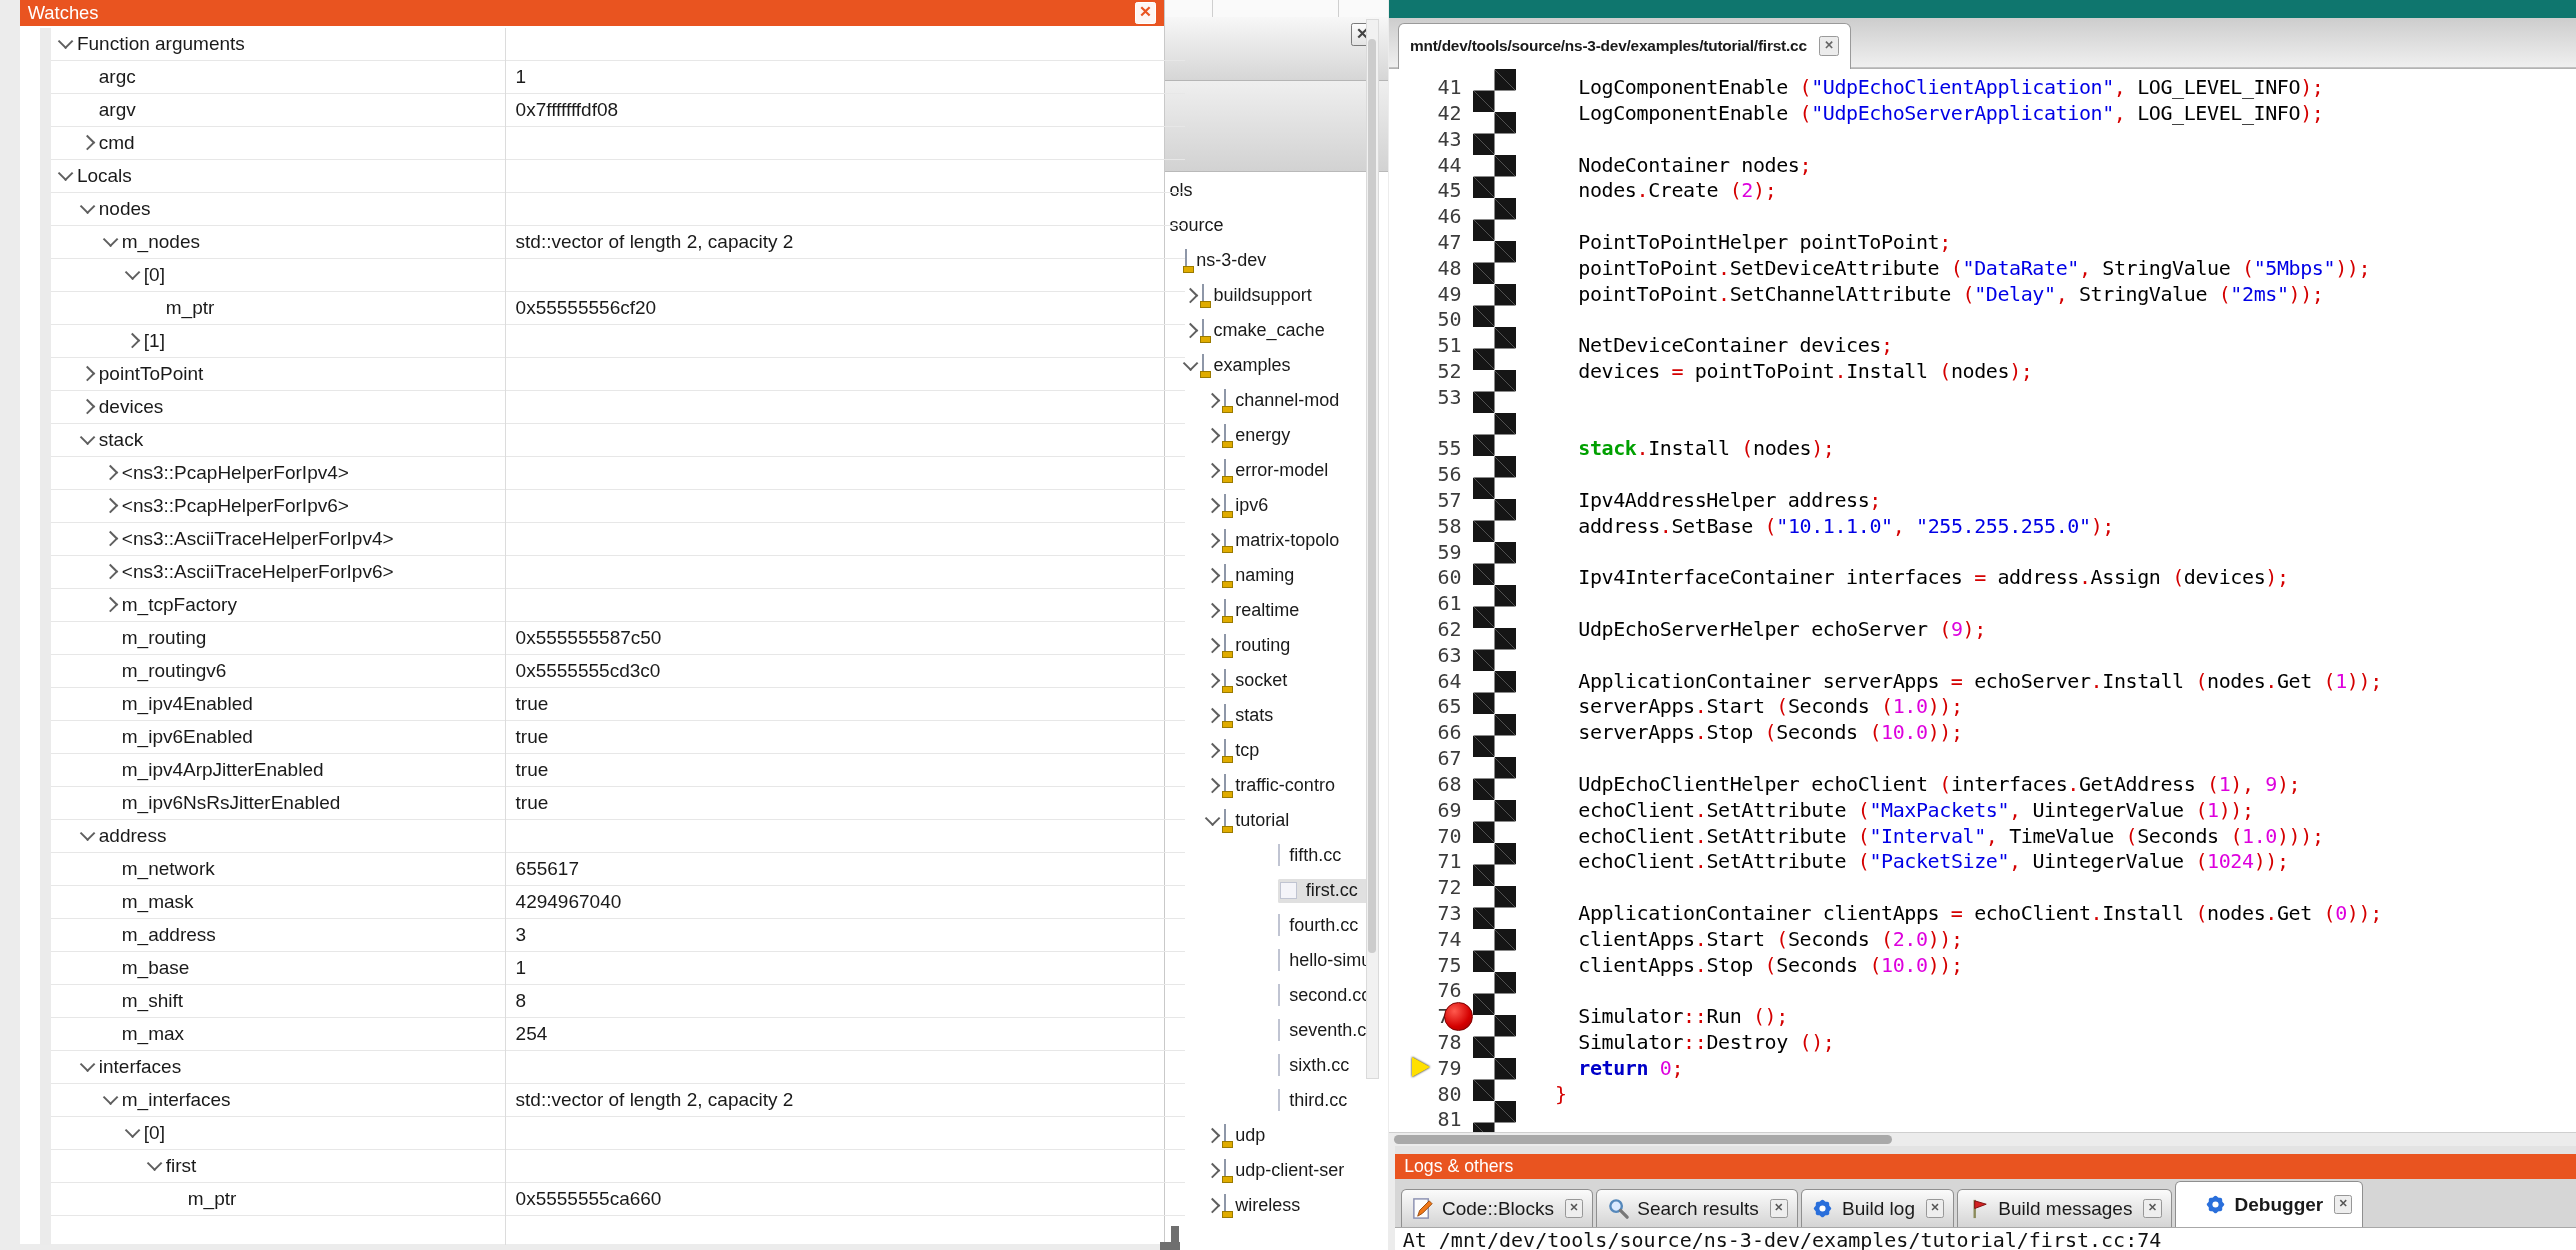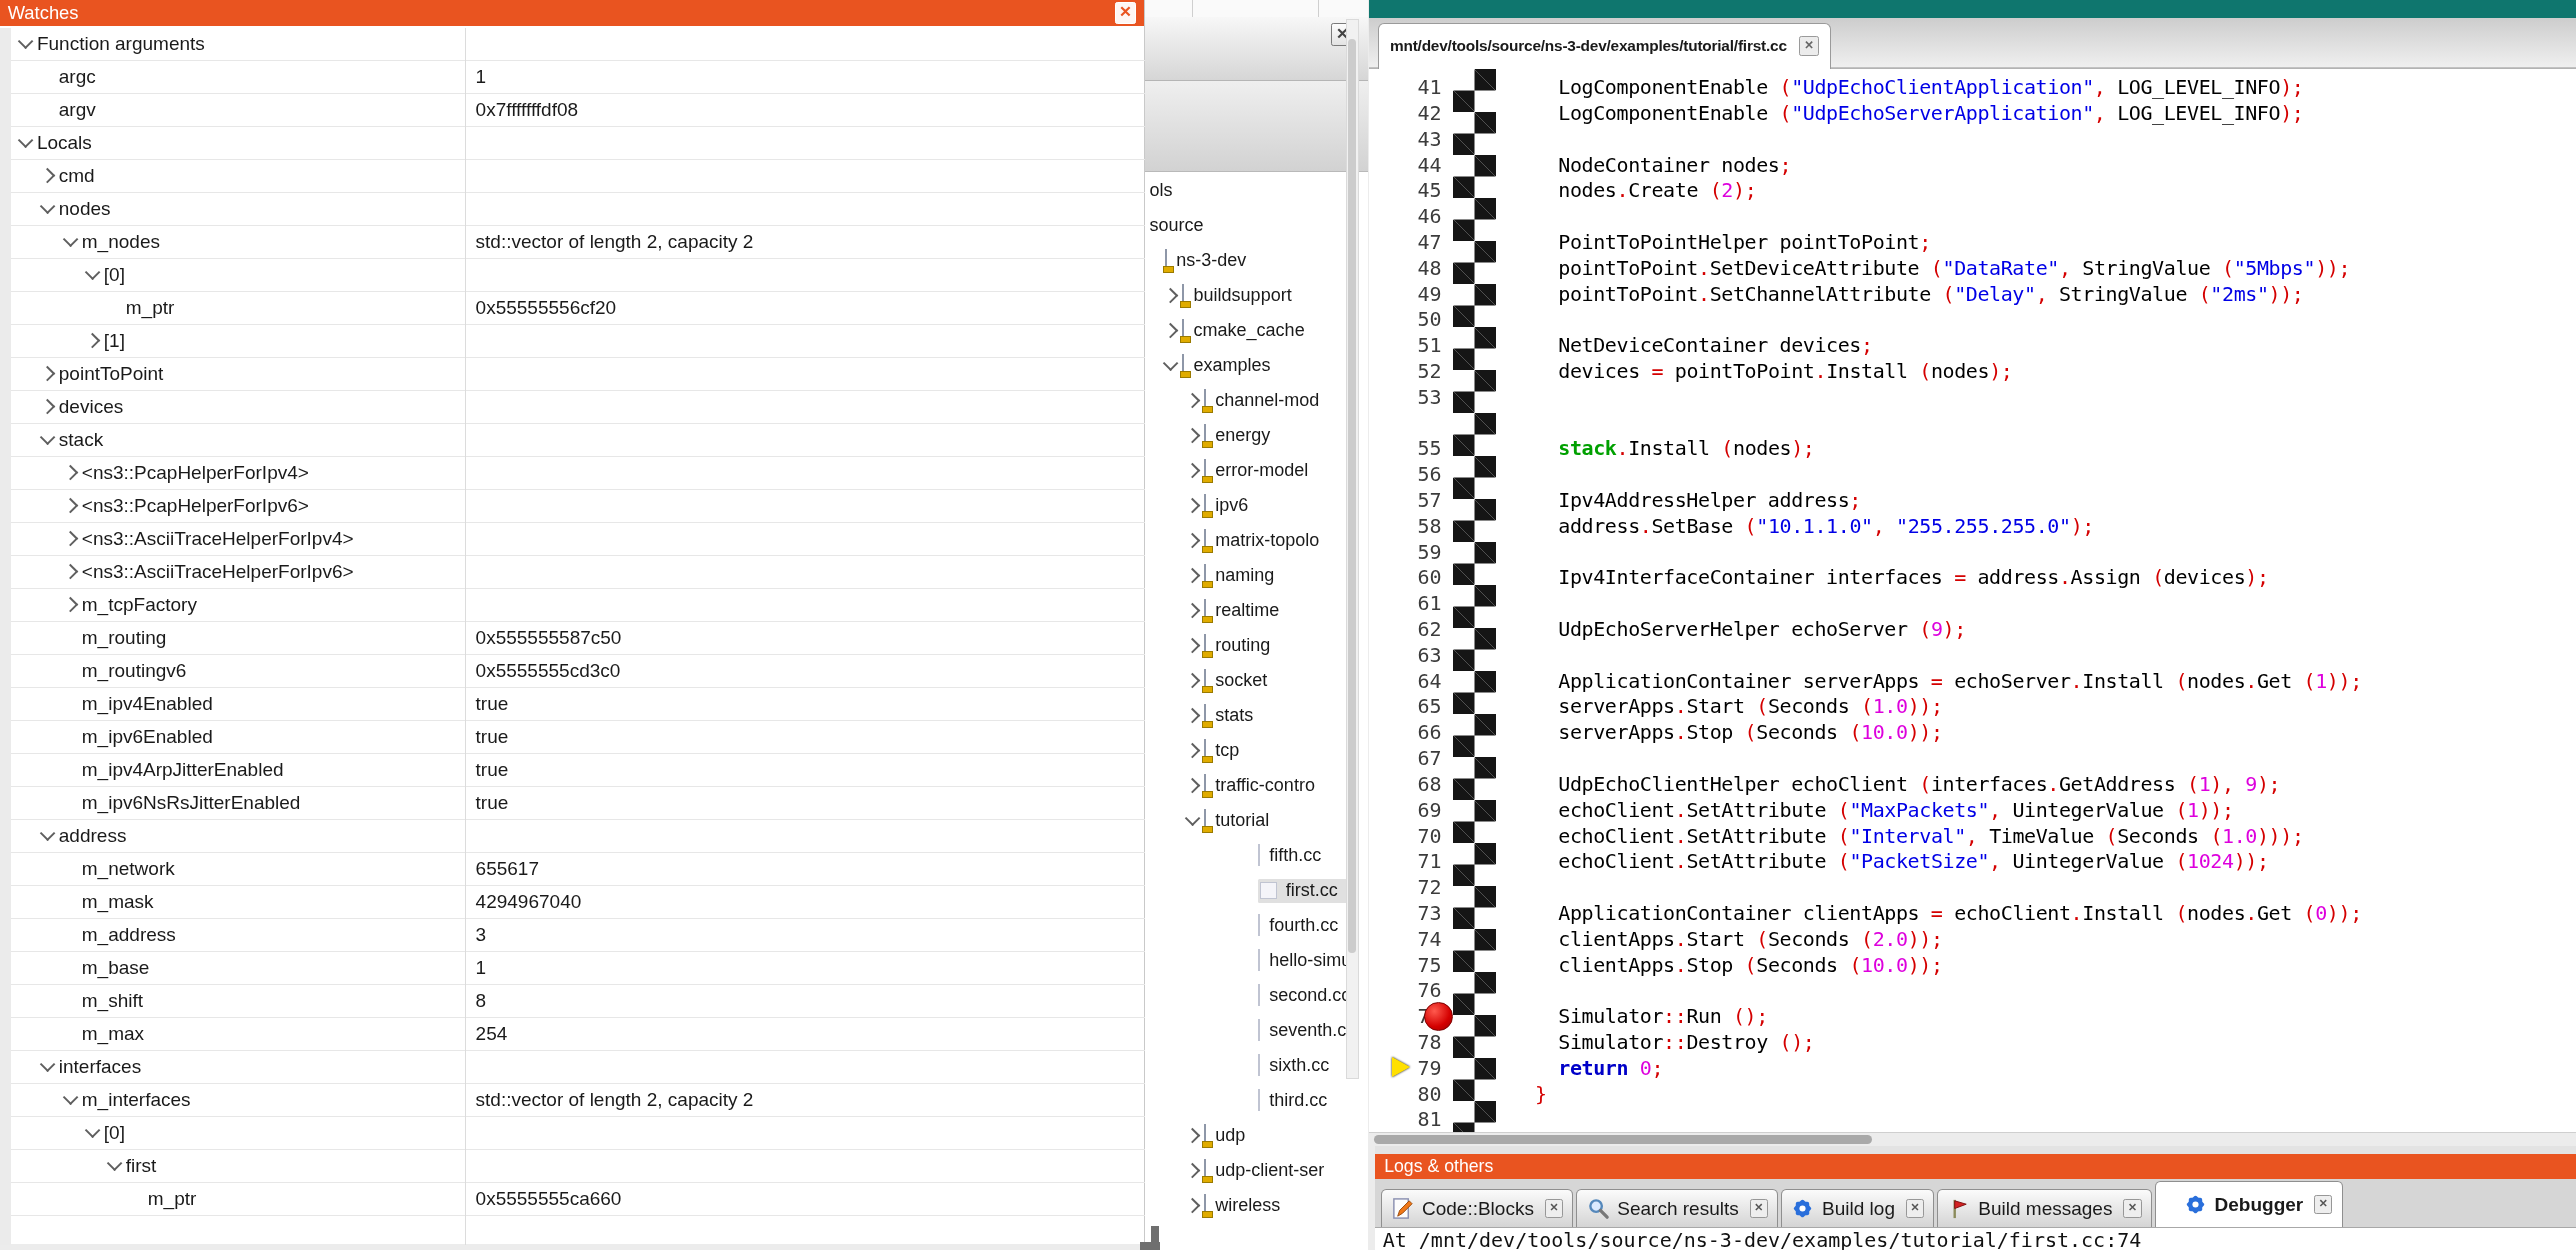--- a/index.html
+++ b/index.html
@@ -1,18 +1,18 @@
 <!DOCTYPE html>
 <html style="--accent: #e95420; --c-str: #0000e6; --c-num: #dd00dd; --c-pun: #d40000; --c-kw: #0000c8; --c-hl: #00a000;font-size:12.3px"><head>
 <meta charset="utf-8">
 <style>
   html,body{margin:0;padding:0;background:#ececec;}
   .stage{position:relative;width:2576px;height:1250px;overflow:hidden;
          background:#ececec;font-family:"Liberation Sans",sans-serif;color:#1a1a1a;}
-  .abs{position:absolute;}
+  .abs{position:absolute;margin-left:20px;}
 
   
   .watches-win{left:0;top:8;width:1144px;height:1244px;background:#ffffff;border-right:0.8px solid #c9c9c9;}
   .win-titlebar{position:absolute;left:0;top:0;width:100%;height:26px;background:var(--accent);
                 display:flex;align-items:center;justify-content:space-between;padding:0 7.7px;box-sizing:border-box;}
   .win-title{color:#fff;font-size:18.4px;font-weight:500;}
   .win-close{width:21.5px;height:21.5px;border:1.5px solid #fff;border-radius:2.3px;box-sizing:border-box;
              color:#fff;font-size:15.4px;line-height:17.7px;text-align:center;background:rgba(255,255,255,.95);
              color:var(--accent);font-weight:bold;cursor:default;}
   .wgutter{left:0;top:28px;width:10.8px;height:1217px;background:#ebebeb;}
@@ -550,34 +550,34 @@
           <div class="wval">1</div>
         </div>
         <div class="wrow">
           <div class="wname" style="padding-left: 25px;">
             <span class="chevbox"></span>
             <span>argv</span>
           </div>
           <div class="wval">0x7fffffffdf08</div>
         </div>
         <div class="wrow">
+          <div class="wname" style="padding-left: 25px;">
+            <span class="chevbox">
+              <span class="chev closed"></span>
+            </span>
+            <span>cmd</span>
+          </div>
+          <div class="wval"></div>
+        </div>
+        <div class="wrow">
           <div class="wname" style="padding-left: 3.1px;">
             <span class="chevbox">
               <span class="chev open"></span>
             </span>
             <span>Locals</span>
-          </div>
-          <div class="wval"></div>
-        </div>
-        <div class="wrow">
-          <div class="wname" style="padding-left: 25px;">
-            <span class="chevbox">
-              <span class="chev closed"></span>
-            </span>
-            <span>cmd</span>
           </div>
           <div class="wval"></div>
         </div>
         <div class="wrow">
           <div class="wname" style="padding-left: 25px;">
             <span class="chevbox">
               <span class="chev open"></span>
             </span>
             <span>nodes</span>
           </div>

